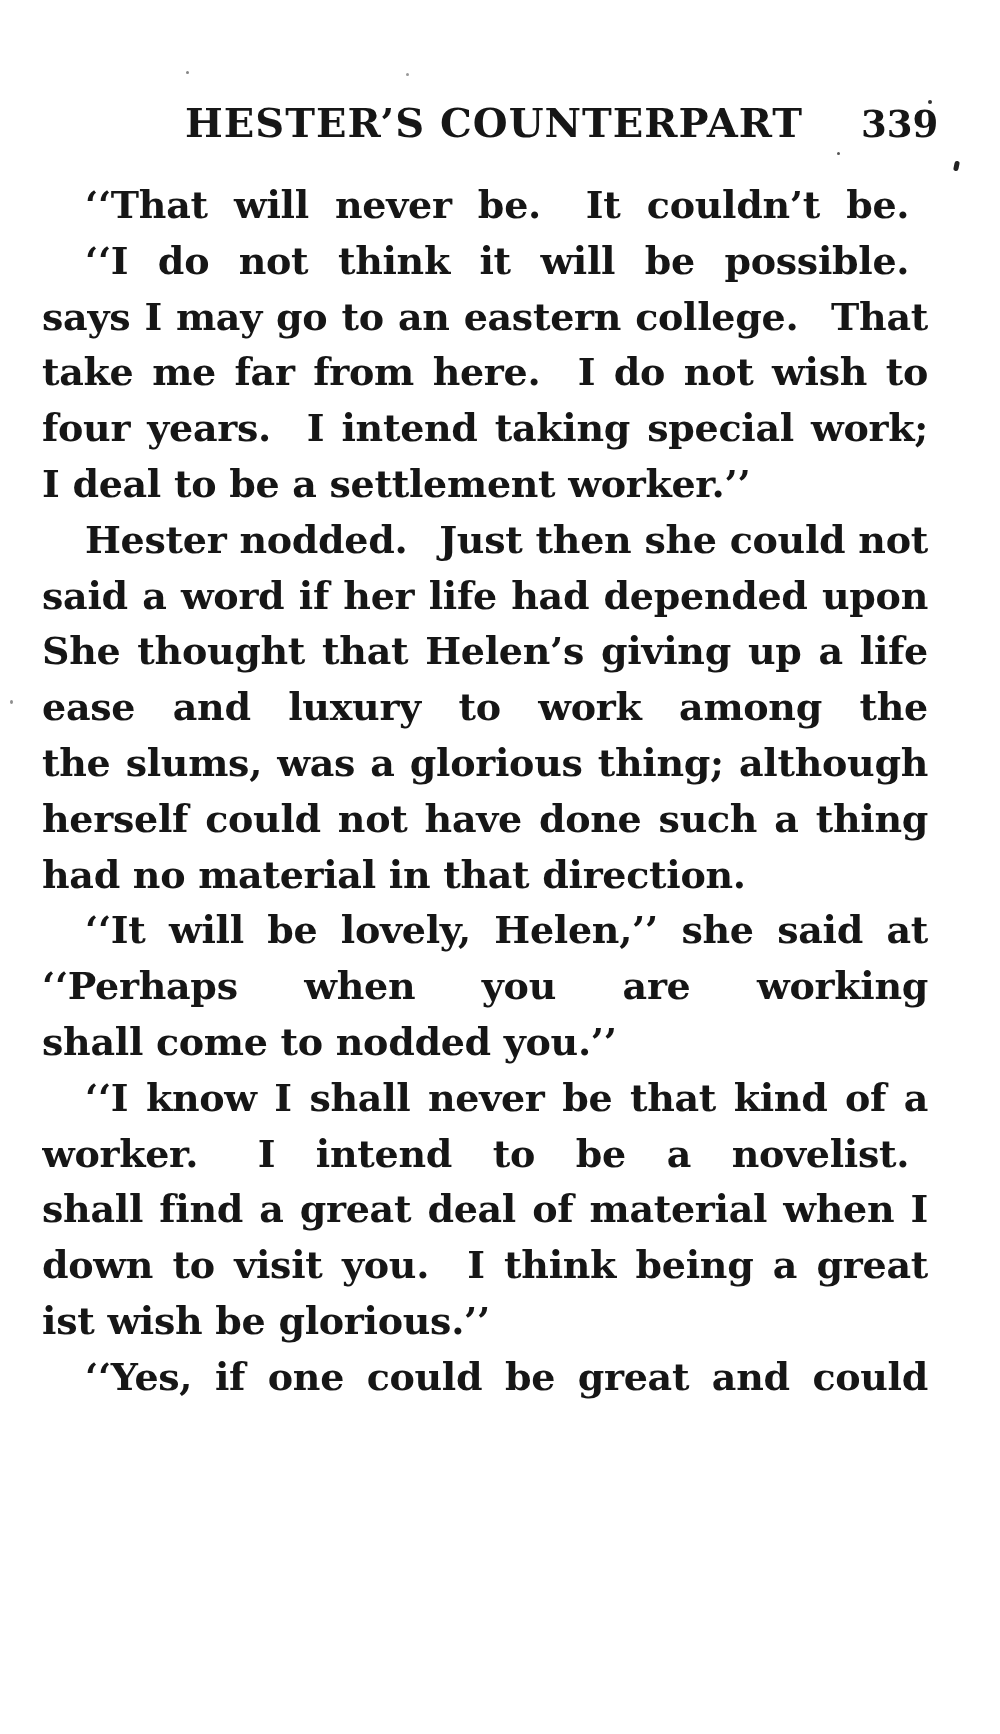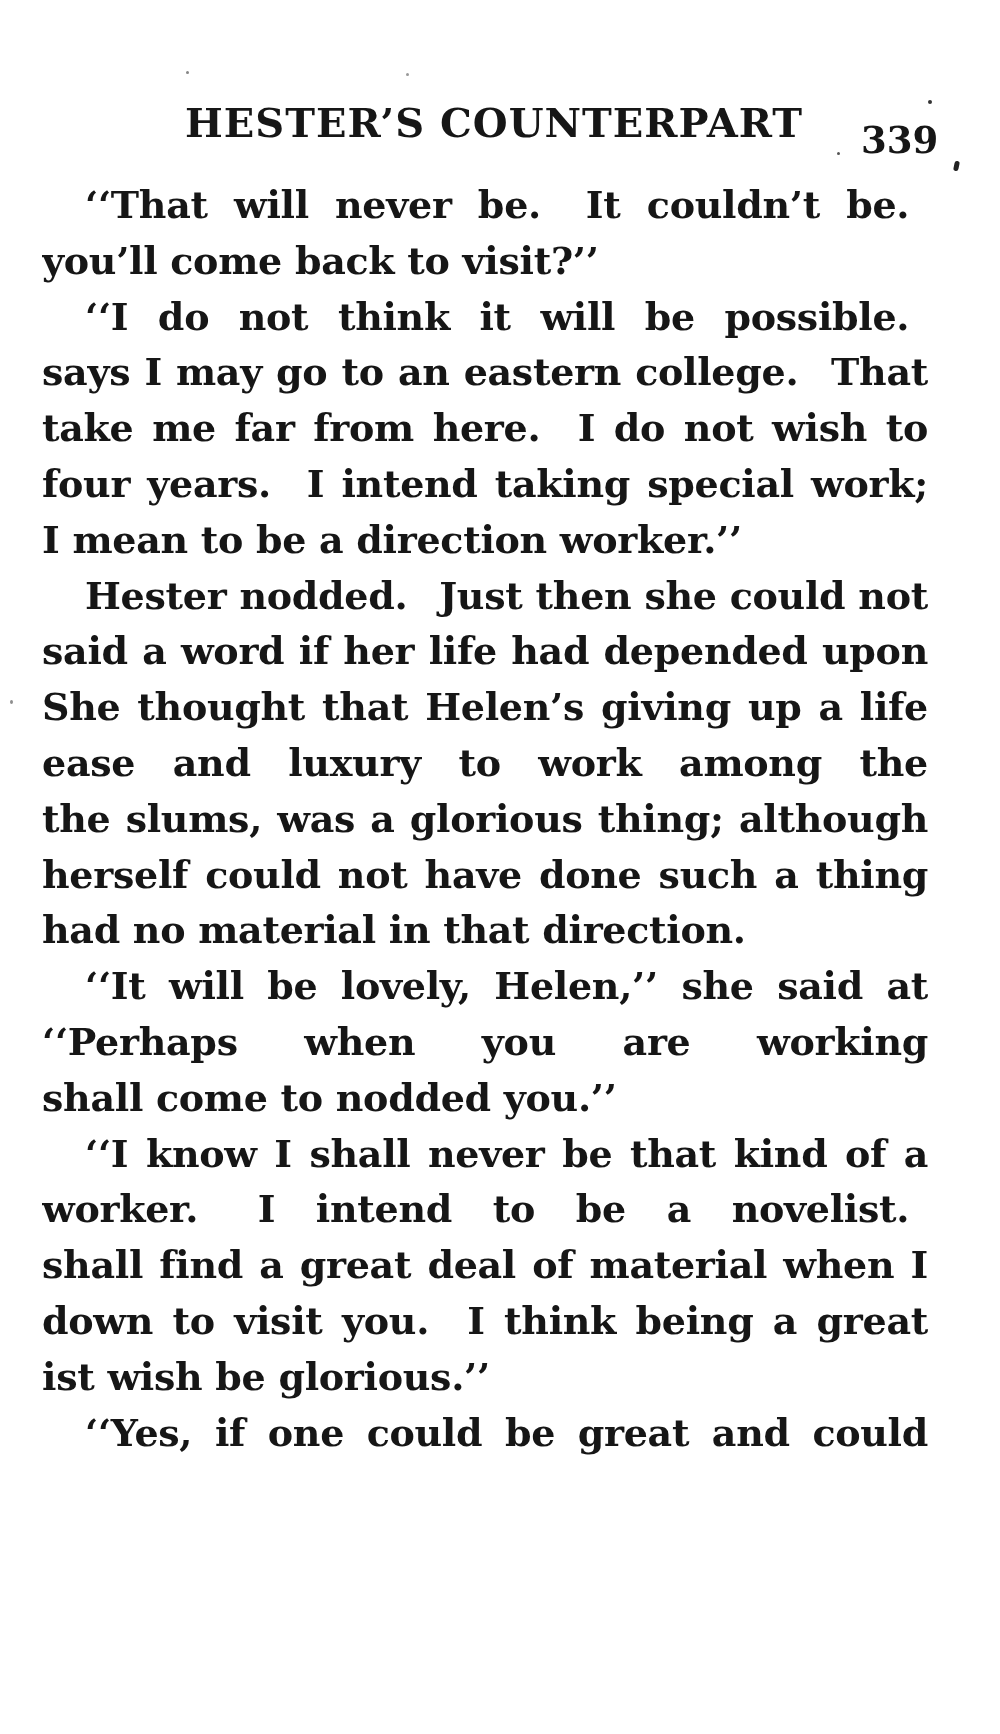--- a/index.html
+++ b/index.html
@@ -19,21 +19,21 @@
     top: 101px;
     font-size: 40px;
     font-weight: 700;
     letter-spacing: 1px;
     white-space: nowrap;
     line-height: 44px;
   }
   .page-number {
     position: absolute;
     left: 861px;
-    top: 119px;
+    top: 103px;
     font-size: 37px;
     font-weight: 700;
     line-height: 42px;
   }
   .body-text {
     position: absolute;
     left: 42px;
     top: 177px;
     width: 886px;
     font-size: 38px;
@@ -63,26 +63,25 @@
 </style>
 </head>
 <body>
 
 <div class="page">
   <div class="running-title">HESTER’S COUNTERPART</div>
   <div class="page-number">339</div>
 
   <div class="body-text" id="body-text">
       <div class="line indent">‘‘That will never be.  It couldn’t be.  But</div>
-      <div class="line para-end">you’ll come back to visit?’’</div>
       <div class="line indent">‘‘I do not think it will be possible.  Father</div>
       <div class="line">says I may go to an eastern college.  That will</div>
       <div class="line">take me far from here.  I do not wish to go</div>
       <div class="line">four years.  I intend taking special work; for</div>
-      <div class="line para-end">I mean to be a direction worker.’’</div>
+      <div class="line para-end">I deal to be a settlement worker.’’</div>
       <div class="line indent">Hester nodded.  Just then she could not have</div>
       <div class="line">said a word if her life had depended upon it.</div>
       <div class="line">She thought that Helen’s giving up a life of</div>
       <div class="line">ease and luxury to work among the people of</div>
       <div class="line">the slums, was a glorious thing; although she</div>
       <div class="line">herself could not have done such a thing and</div>
       <div class="line para-end">had no material in that direction.</div>
       <div class="line indent">‘‘It will be lovely, Helen,’’ she said at last.</div>
       <div class="line">‘‘Perhaps when you are working somewhere I</div>
       <div class="line para-end">shall come to nodded you.’’</div>

